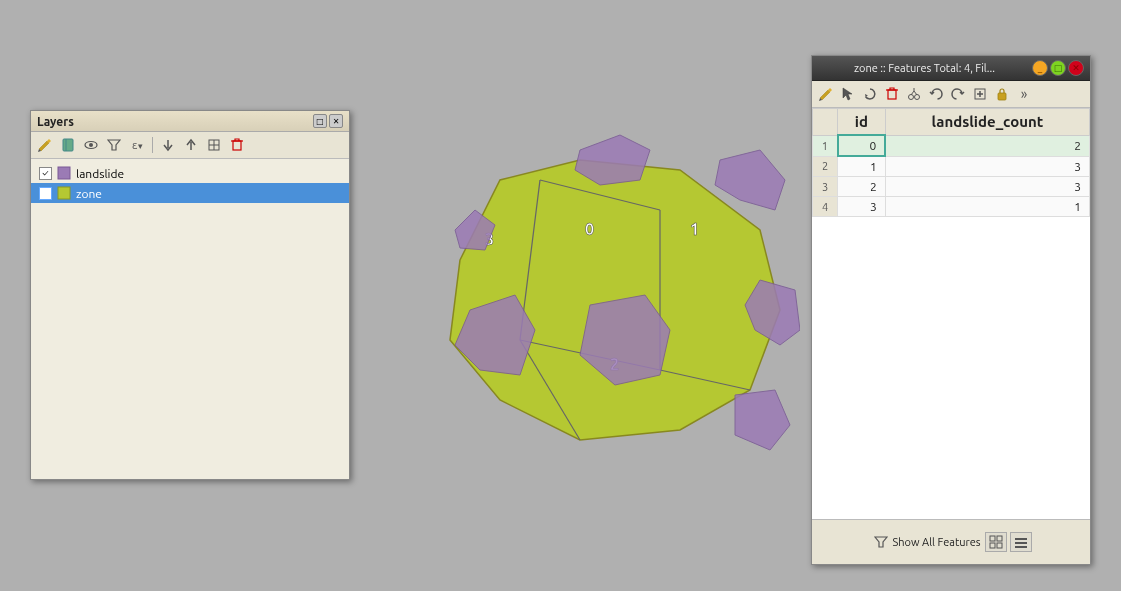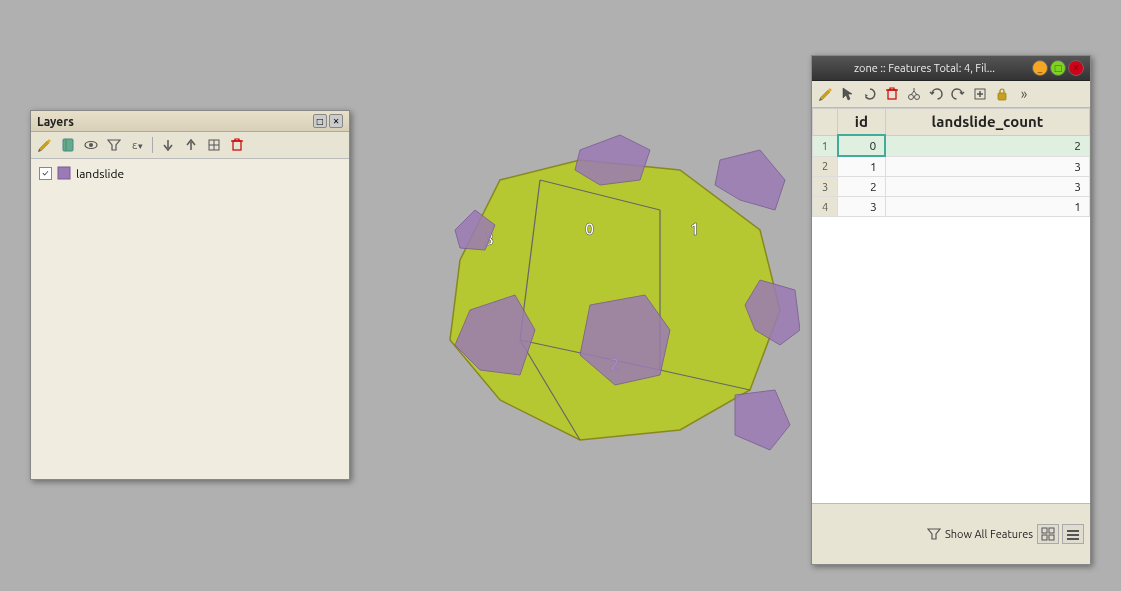--- a/index.html
+++ b/index.html
@@ -216,24 +216,24 @@
       background: #c8f0c8;
       border: 2px solid #4a9;
     }
     .attr-table tr.selected-row td {
       background: #e0f0e0;
     }
 
     .attr-footer {
       background: #e8e4d4;
       border-top: 1px solid #bbb;
-      padding: 20px 6px;
-      display: flex;
-      align-items: center;
-      justify-content: flex-end;
+      padding: 12px 6px;
+      display: flex;
+      align-items: center;
+      justify-content: center;
     }
     .show-all-btn {
       display: flex;
       align-items: center;
       gap: 4px;
       font-size: 11px;
       color: #222;
       cursor: pointer;
       padding: 2px 4px;
     }
@@ -328,20 +328,27 @@
         </svg>
     </div>
   </div>
   <div class="layers-list">
     <div class="layer-item">
       <div class="layer-checkbox">✓</div>
       <svg width="14" height="14" viewBox="0 0 14 14">
         <rect x="1" y="1" width="12" height="12" fill="#9b7bb5" stroke="#7a5a95" stroke-width="1"></rect>
       </svg>
       <span class="layer-name">landslide</span>
+    </div>
+    <div class="layer-item selected">
+      <div class="layer-checkbox" style="border-color:#6af;background:#fff;">✓</div>
+      <svg width="14" height="14" viewBox="0 0 14 14">
+        <rect x="1" y="1" width="12" height="12" fill="#b5c832" stroke="#8a9820" stroke-width="1"></rect>
+      </svg>
+      <span class="layer-name">zone</span>
     </div>
   </div>
 </div>
 
 <div class="map-area">
   <svg class="map-svg" viewBox="0 0 420 440">
 
     <polygon points="80,180 120,100 200,80 300,90 380,150 400,230 370,310 300,350 200,360 120,320 70,260" fill="#b5c832" stroke="#888820" stroke-width="1.5"></polygon>
 
     <line x1="160" y1="100" x2="140" y2="260" stroke="#666" stroke-width="1.2"></line>

